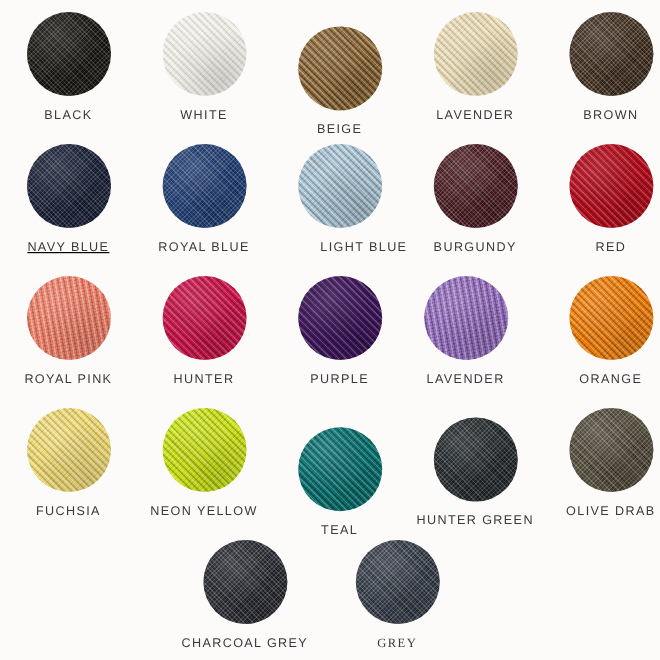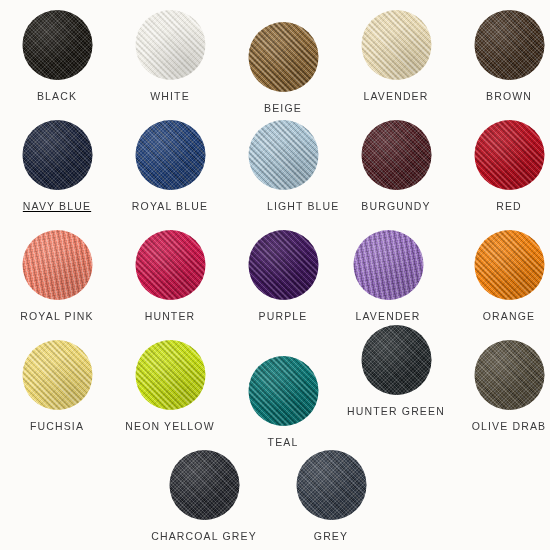--- a/index.html
+++ b/index.html
@@ -212,37 +212,37 @@
         <div class="disc" title="NEON YELLOW" style="--c: #CBE317; --hi: 0.3; --lo: 0.2;"></div>
       </div>
       <div class="swatch-label">NEON YELLOW</div>
     </div>
     <div class="swatch-cell" style="left: 283px; top: 356px;">
       <div class="disc-wrap">
         <div class="disc" title="TEAL" style="--c: #0E7A78; --hi: 0.22; --lo: 0.3;"></div>
       </div>
       <div class="swatch-label">TEAL</div>
     </div>
-    <div class="swatch-cell" style="left: 396px; top: 325px;">
+    <div class="swatch-cell" style="left: 396px; top: 348px;">
       <div class="disc-wrap">
         <div class="disc basket" title="HUNTER GREEN" style="--c: #1D2326; --hi: 0.17; --lo: 0.38;"></div>
       </div>
       <div class="swatch-label">HUNTER GREEN</div>
     </div>
     <div class="swatch-cell" style="left: 509px; top: 340px;">
       <div class="disc-wrap">
         <div class="disc basket" title="OLIVE DRAB" style="--c: #4A4231; --hi: 0.2; --lo: 0.36;"></div>
       </div>
       <div class="swatch-label">OLIVE DRAB</div>
     </div>
     <div class="swatch-cell" style="left: 204px; top: 450px;">
       <div class="disc-wrap">
         <div class="disc basket" title="CHARCOAL GREY" style="--c: #21232A; --hi: 0.18; --lo: 0.38;"></div>
       </div>
       <div class="swatch-label">CHARCOAL GREY</div>
     </div>
-    <div class="swatch-cell" style="left: 331px; top: 450px;">
+    <div class="swatch-cell" style="left: 331px; top: 450px; font-family: Liberation Serif, serif;">
       <div class="disc-wrap">
         <div class="disc basket" title="GREY" style="--c: #2C3440; --hi: 0.19; --lo: 0.34;"></div>
       </div>
       <div class="swatch-label">GREY</div>
     </div>
   </div>
 
 </body></html>

